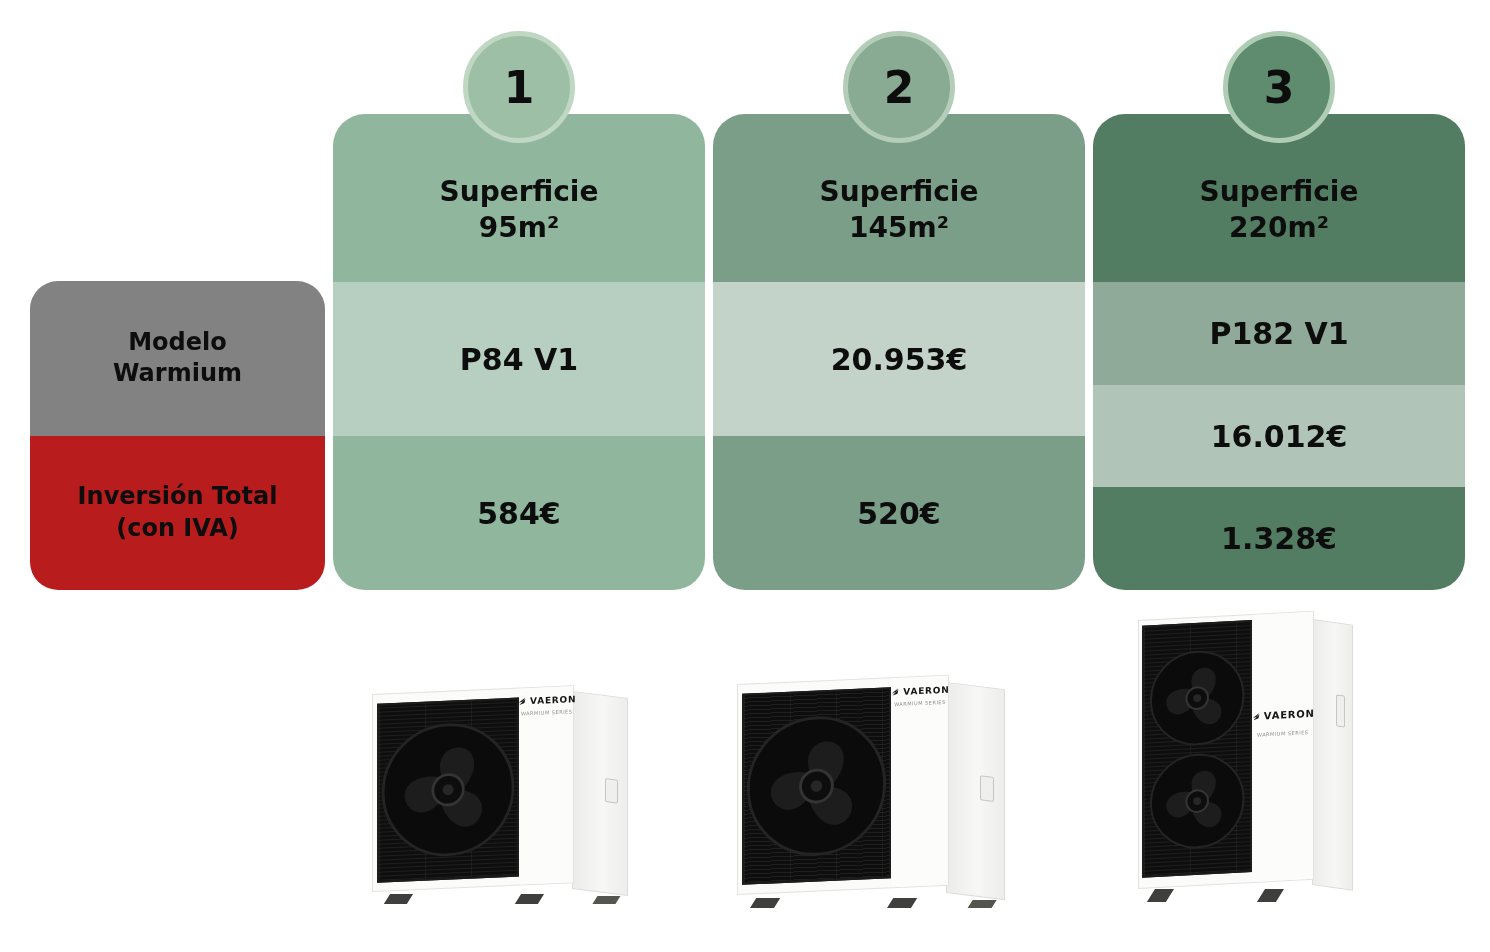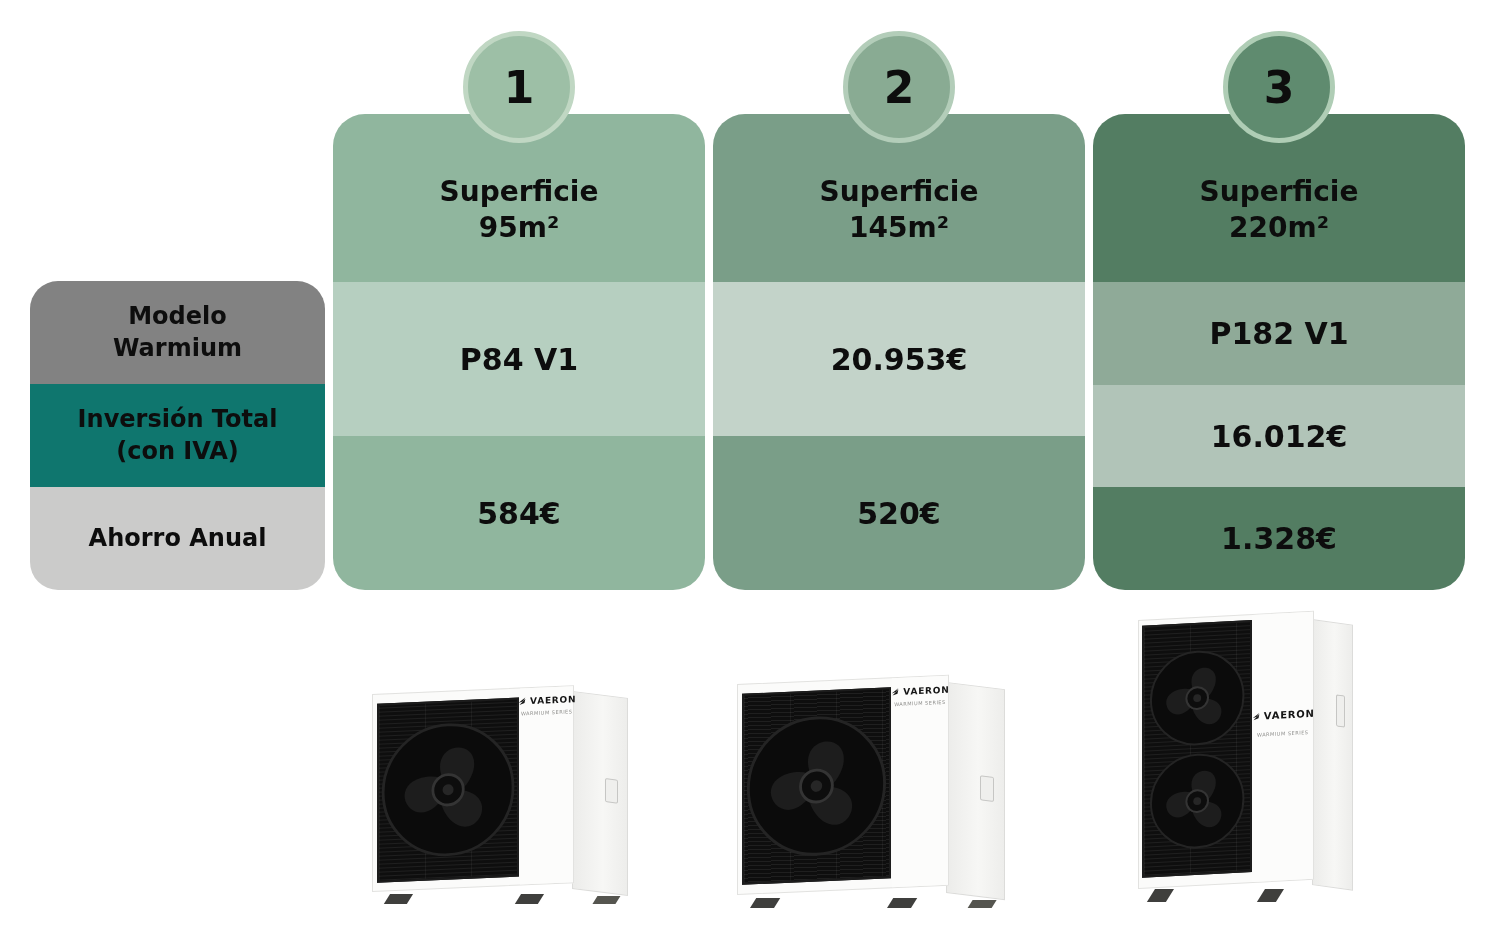--- a/index.html
+++ b/index.html
@@ -100,23 +100,22 @@
   .hp3 .hp-handle{top:27%;}
 </style>
 </head>
 <body>
 
 <div class="canvas">
 
   <div class="label-stack">
     <div class="label-row ml" style="background-color: rgb(130, 130, 130);">Modelo
 Warmium</div>
-    <div class="label-row ml" style="background-color: #0f766e;">Inversión Total
+    <div class="label-row ml" style="background-color: #b91c1c;">Inversión Total
 (con IVA)</div>
-    <div class="label-row ml" style="background-color: rgb(203, 203, 202);">Ahorro Anual</div>
   </div>
 
   <div class="card c1" style="background-color: rgb(144, 182, 158);">
     <div class="card-header ml">Superficie
 95m²</div>
     <div class="card-row row-model">P84 V1</div>
     <div class="card-row row-save">584€</div>
   </div>
 
   <div class="card c2" style="background-color: rgb(122, 158, 136);">

